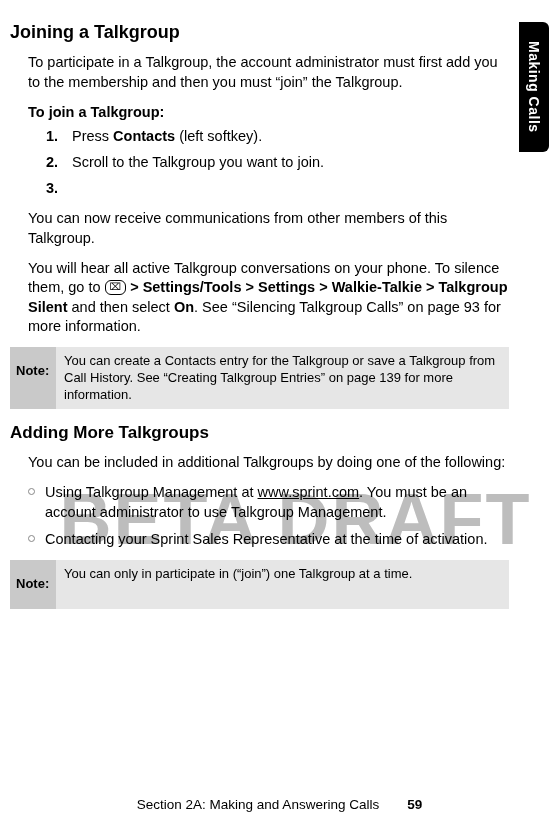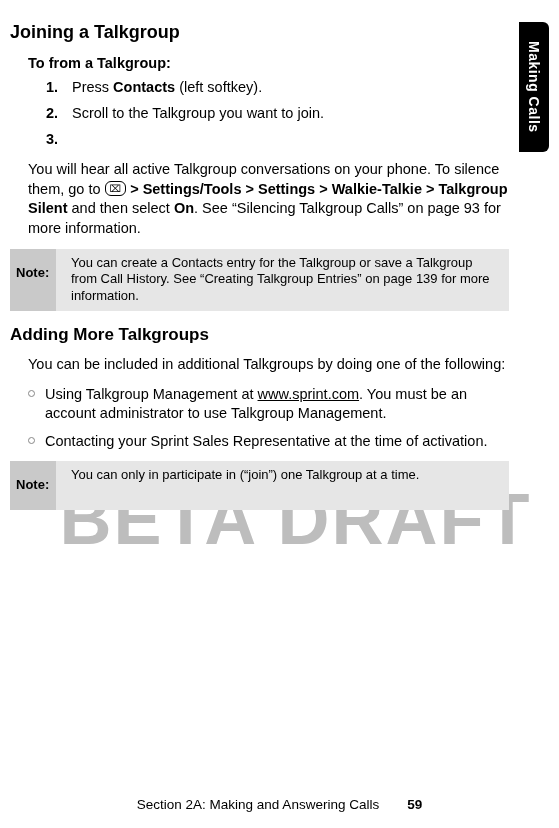--- a/index.html
+++ b/index.html
@@ -86,21 +86,21 @@
     line-height: 1.3;
   }
   .note-label {
     background: #c9c9c9;
     font-weight: bold;
     padding: 16px 6px;
     flex: 0 0 46px;
   }
   .note-body {
     background: #e6e6e6;
-    padding: 6px 15px;
+    padding: 6px 8px;
     flex: 1;
   }
   .watermark {
     position: absolute;
     top: 478px;
     left: 16px;
     width: 100%;
     text-align: center;
     font-size: 72px;
     font-weight: bold;
@@ -149,37 +149,39 @@
 </style>
 </head>
 <body>
 
 <div class="page">
   <div class="side-tab">Making Calls</div>
   <div class="watermark">BETA DRAFT</div>
 
   <div class="content">
     <h1>Joining a Talkgroup</h1>
-
-    <p class="subhead">To from a Talkgroup:</p>
+    <p class="intro">To participate in a Talkgroup, the account administrator must first add you to the membership and then you must “join” the Talkgroup.</p>
+
+    <p class="subhead">To join a Talkgroup:</p>
 
     <ol class="steps">
       <li>
         <span class="num">1.</span>
         <span><span>Press </span><span class="bold">Contacts</span><span> (left softkey).</span></span>
       </li>
       <li>
         <span class="num">2.</span>
         <span>Scroll to the Talkgroup you want to join.</span>
       </li>
       <li>
         <span class="num">3.</span>
       </li>
     </ol>
 
+    <p class="para">You can now receive communications from other members of this Talkgroup.</p>
 
     <p class="para">
       <span>You will hear all active Talkgroup conversations on your phone. To silence them, go to </span><span class="icon-key">⌧</span><span class="bold"> &gt; Settings/Tools &gt; Settings &gt; Walkie-Talkie &gt; Talkgroup Silent</span><span> and then select </span><span class="bold">On</span><span>. See “Silencing Talkgroup Calls” on page 93 for more information.</span>
     </p>
 
     <div class="note-box">
       <div class="note-label">Note:</div>
       <div class="note-body">You can create a Contacts entry for the Talkgroup or save a Talkgroup from Call History. See “Creating Talkgroup Entries” on page 139 for more information.</div>
     </div>
 

